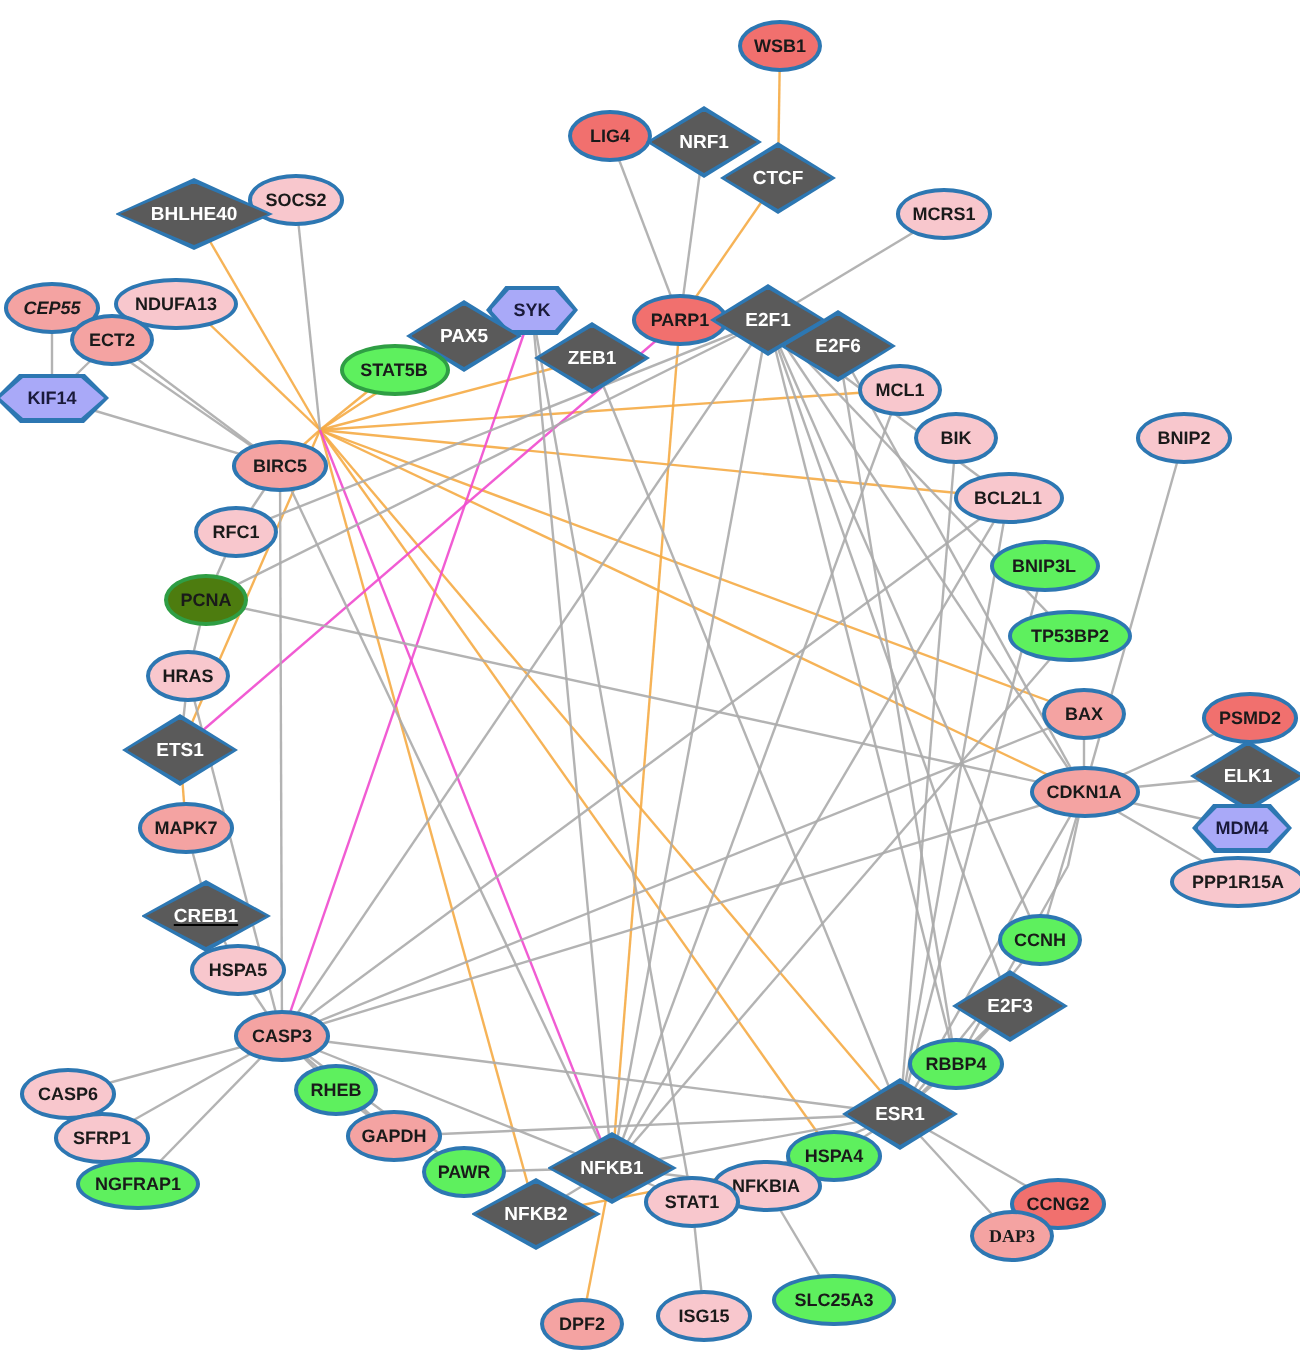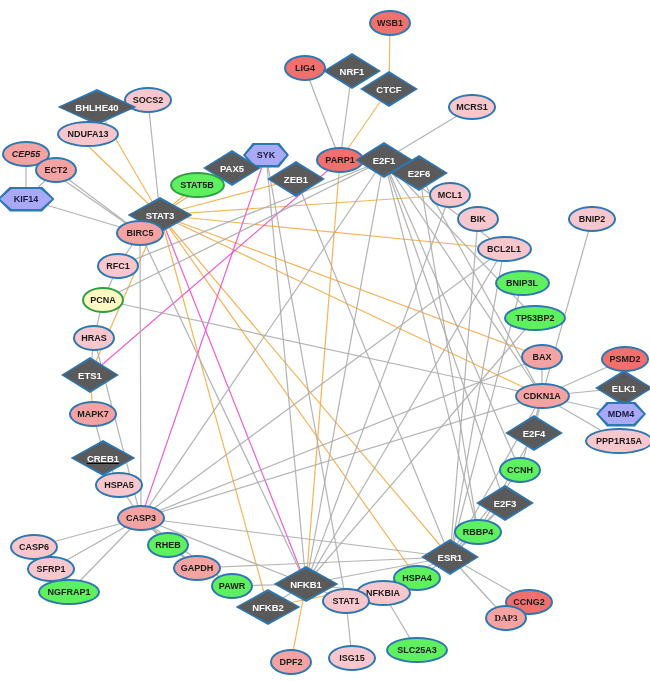--- a/index.html
+++ b/index.html
@@ -157,21 +157,21 @@
         <span>SOCS2</span>
       </div>
       <div class="node diamond" style="width: 79px; height: 36px; left: 57.5px; top: 89px;">
         <div class="shape-border" style="background: rgb(45, 119, 178);"></div>
         <div class="shape-fill" style="background: rgb(90, 90, 90);"></div>
         <span>BHLHE40</span>
       </div>
       <div class="node ellipse" style="width: 48.5px; height: 26px; left: 447.75px; top: 94px; background: rgb(248, 199, 205); border-color: rgb(45, 119, 178);">
         <span>MCRS1</span>
       </div>
-      <div class="node ellipse" style="width: 61.5px; height: 26px; left: 57.25px; top: 121px; background: rgb(248, 199, 205); border-color: rgb(45, 119, 178);">
+      <div class="node ellipse" style="width: 61.5px; height: 26px; left: 57.25px; top: 139px; background: rgb(248, 199, 205); border-color: rgb(45, 119, 178);">
         <span>NDUFA13</span>
       </div>
       <div class="node ellipse" style="width: 48.5px; height: 26px; left: 1.75px; top: 141px; background: rgb(244, 163, 162); border-color: rgb(45, 119, 178); font-style: italic;">
         <span>CEP55</span>
       </div>
       <div class="node hexagon" style="width: 46px; height: 25px; left: 243px; top: 142.5px;">
         <div class="shape-border" style="background: rgb(45, 119, 178);"></div>
         <div class="shape-fill" style="background: rgb(169, 169, 248);"></div>
         <span>SYK</span>
       </div>
@@ -205,44 +205,39 @@
         <span>STAT5B</span>
       </div>
       <div class="node ellipse" style="width: 42px; height: 26px; left: 429px; top: 182px; background: rgb(248, 199, 205); border-color: rgb(45, 119, 178);">
         <span>MCL1</span>
       </div>
       <div class="node hexagon" style="width: 57px; height: 25px; left: -2.5px; top: 186.5px;">
         <div class="shape-border" style="background: rgb(45, 119, 178);"></div>
         <div class="shape-fill" style="background: rgb(169, 169, 248);"></div>
         <span>KIF14</span>
       </div>
-      <div class="node diamond" style="width: 65px; height: 36px; left: 127.5px; top: 197px;">
-        <div class="shape-border" style="background: rgb(45, 119, 178);"></div>
-        <div class="shape-fill" style="background: rgb(90, 90, 90);"></div>
-        <span>STAT3</span>
-      </div>
       <div class="node ellipse" style="width: 42px; height: 26px; left: 457px; top: 206px; background: rgb(248, 199, 205); border-color: rgb(45, 119, 178);">
         <span>BIK</span>
       </div>
       <div class="node ellipse" style="width: 48.5px; height: 26px; left: 567.75px; top: 206px; background: rgb(248, 199, 205); border-color: rgb(45, 119, 178);">
         <span>BNIP2</span>
       </div>
       <div class="node ellipse" style="width: 48.5px; height: 26px; left: 115.75px; top: 220px; background: rgb(244, 163, 162); border-color: rgb(45, 119, 178);">
         <span>BIRC5</span>
       </div>
       <div class="node ellipse" style="width: 55px; height: 26px; left: 476.5px; top: 236px; background: rgb(248, 199, 205); border-color: rgb(45, 119, 178);">
         <span>BCL2L1</span>
       </div>
       <div class="node ellipse" style="width: 42px; height: 26px; left: 97px; top: 253px; background: rgb(248, 199, 205); border-color: rgb(45, 119, 178);">
         <span>RFC1</span>
       </div>
       <div class="node ellipse" style="width: 55px; height: 26px; left: 494.5px; top: 270px; background: rgb(94, 240, 94); border-color: rgb(45, 119, 178);">
         <span>BNIP3L</span>
       </div>
-      <div class="node ellipse" style="width: 42px; height: 26px; left: 82px; top: 287px; background: #fef9c3; border-color: rgb(47, 158, 68);">
+      <div class="node ellipse" style="width: 42px; height: 26px; left: 82px; top: 287px; background: #4d7c0f; border-color: rgb(47, 158, 68);">
         <span>PCNA</span>
       </div>
       <div class="node ellipse" style="width: 61.5px; height: 26px; left: 504.25px; top: 305px; background: rgb(94, 240, 94); border-color: rgb(45, 119, 178);">
         <span>TP53BP2</span>
       </div>
       <div class="node ellipse" style="width: 42px; height: 26px; left: 73px; top: 325px; background: rgb(248, 199, 205); border-color: rgb(45, 119, 178);">
         <span>HRAS</span>
       </div>
       <div class="node ellipse" style="width: 42px; height: 26px; left: 521px; top: 344px; background: rgb(244, 163, 162); border-color: rgb(45, 119, 178);">
         <span>BAX</span>
@@ -263,25 +258,20 @@
       <div class="node ellipse" style="width: 55px; height: 26px; left: 514.5px; top: 383px; background: rgb(244, 163, 162); border-color: rgb(45, 119, 178);">
         <span>CDKN1A</span>
       </div>
       <div class="node ellipse" style="width: 48.5px; height: 26px; left: 68.75px; top: 401px; background: rgb(244, 163, 162); border-color: rgb(45, 119, 178);">
         <span>MAPK7</span>
       </div>
       <div class="node hexagon" style="width: 50px; height: 25px; left: 596px; top: 401.5px;">
         <div class="shape-border" style="background: rgb(45, 119, 178);"></div>
         <div class="shape-fill" style="background: rgb(169, 169, 248);"></div>
         <span>MDM4</span>
-      </div>
-      <div class="node diamond" style="width: 58px; height: 36px; left: 505px; top: 415px;">
-        <div class="shape-border" style="background: rgb(45, 119, 178);"></div>
-        <div class="shape-fill" style="background: rgb(90, 90, 90);"></div>
-        <span>E2F4</span>
       </div>
       <div class="node ellipse" style="width: 68px; height: 26px; left: 585px; top: 428px; background: rgb(248, 199, 205); border-color: rgb(45, 119, 178);">
         <span>PPP1R15A</span>
       </div>
       <div class="node diamond" style="width: 65px; height: 36px; left: 70.5px; top: 440px; text-decoration: underline;">
         <div class="shape-border" style="background: rgb(45, 119, 178);"></div>
         <div class="shape-fill" style="background: rgb(90, 90, 90);"></div>
         <span>CREB1</span>
       </div>
       <div class="node ellipse" style="width: 42px; height: 26px; left: 499px; top: 457px; background: rgb(94, 240, 94); border-color: rgb(45, 119, 178);">

